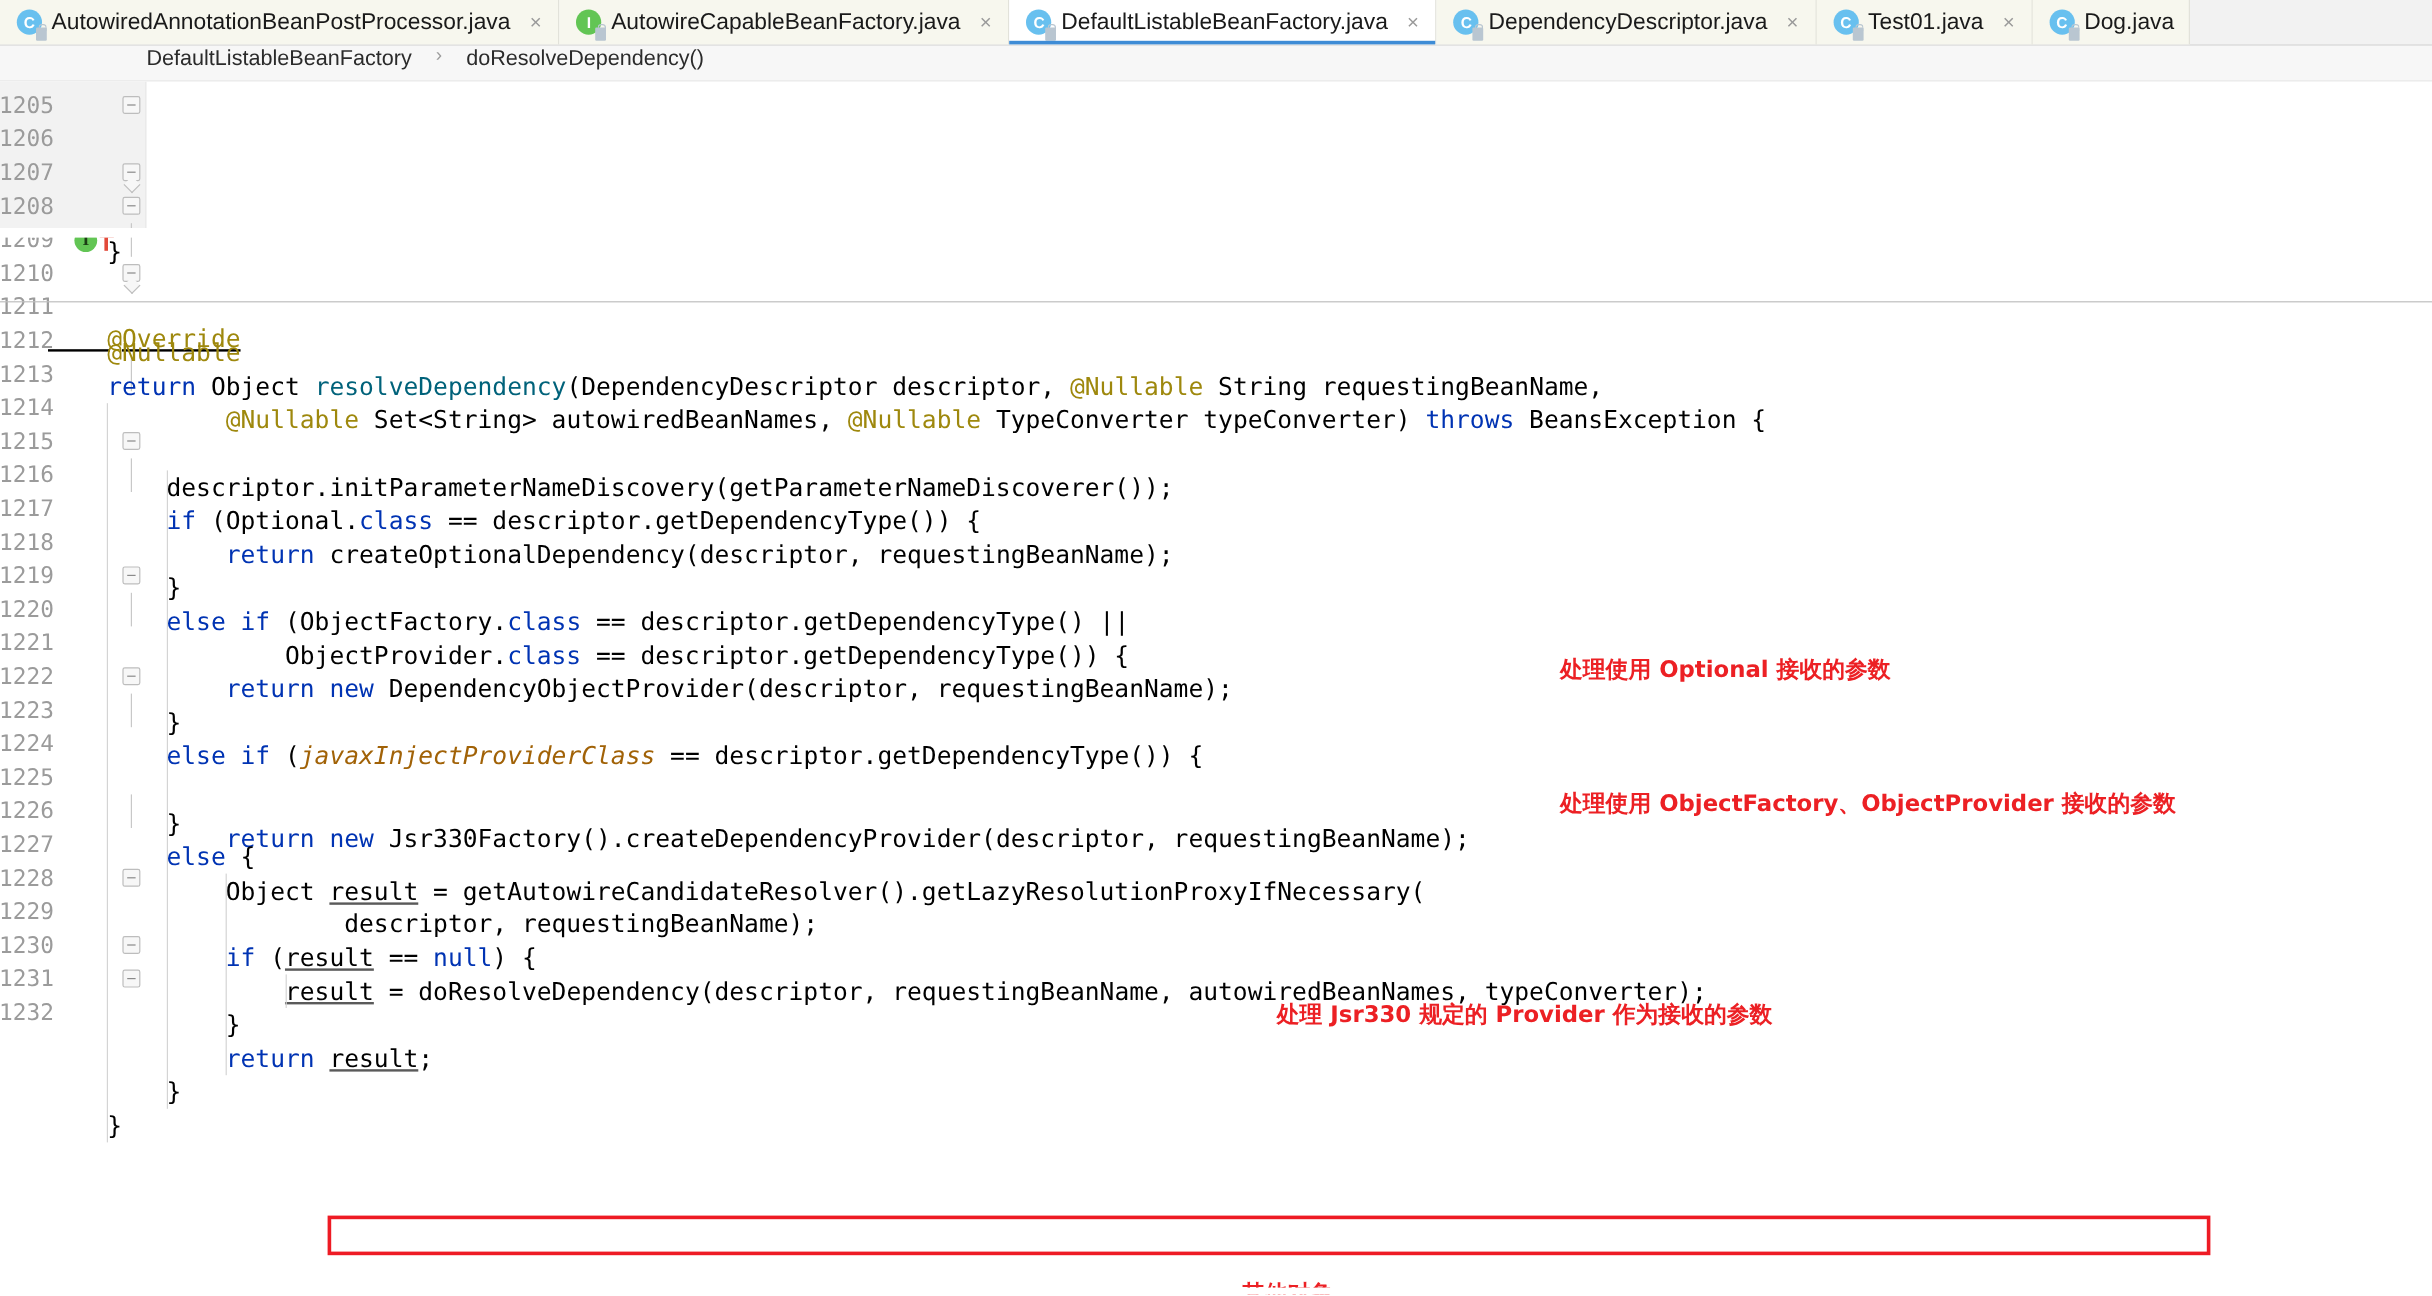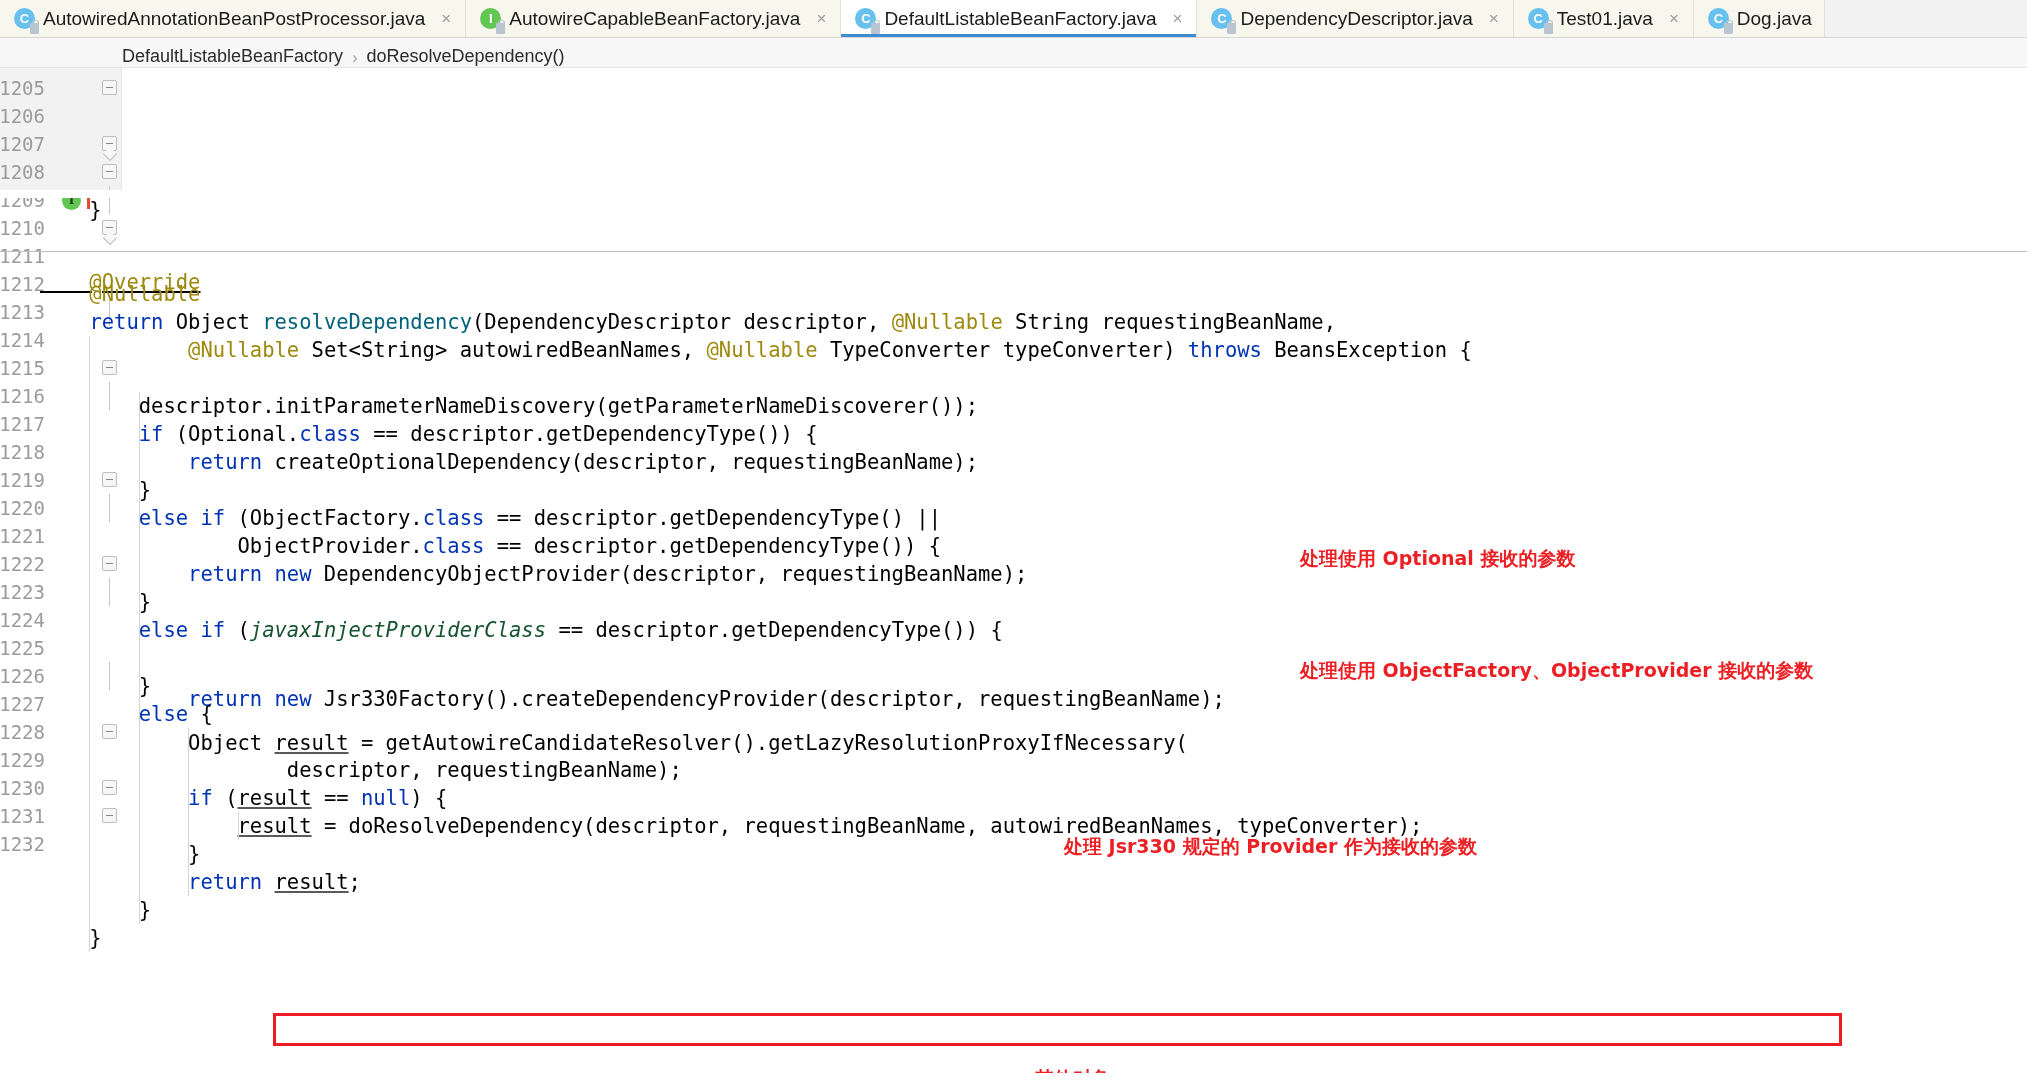--- a/index.html
+++ b/index.html
@@ -82,25 +82,25 @@
     border-bottom: none;
     border-radius: 3px 3px 0 0;
   }
 
   
   #breadcrumb {
     height: 30px;
     background: #f7f7f7;
     border-bottom: 1px solid #e4e4e4;
     display: flex;
-    align-items: flex-end;
+    align-items: flex-start;
     padding-left: 122px;
     font-size: 18px;
     color: #2b2b2b;
-    gap: 9px;
+    gap: 20px;
   }
   #breadcrumb .sep { color: #9b9b9b; font-size: 16px; }
 
   
   #editor {
     position: relative;
     height: calc(1080px - 38px - 31px);
     background: #ffffff;
     display: flex;
     overflow: hidden;
@@ -217,21 +217,21 @@
     height: 28px;
     line-height: 28px;
     white-space: pre;
     font-family: "DejaVu Sans Mono", monospace;
     font-size: 20.5px;
     color: #000000;
   }
   .kw      { color: #0033b3; }
   .ann     { color: #9e880d; }
   .method  { color: #00627a; }
-  .field   { color: #14532d; font-style: italic; }
+  .field   { color: #a16207; font-style: italic; }
   .underl  { text-decoration: underline; text-decoration-color: #5a5a5a; }
 
   
   .indent-guide {
     position: absolute;
     width: 1px;
     background: #d4d4d4;
   }
   
   .method-sep {

